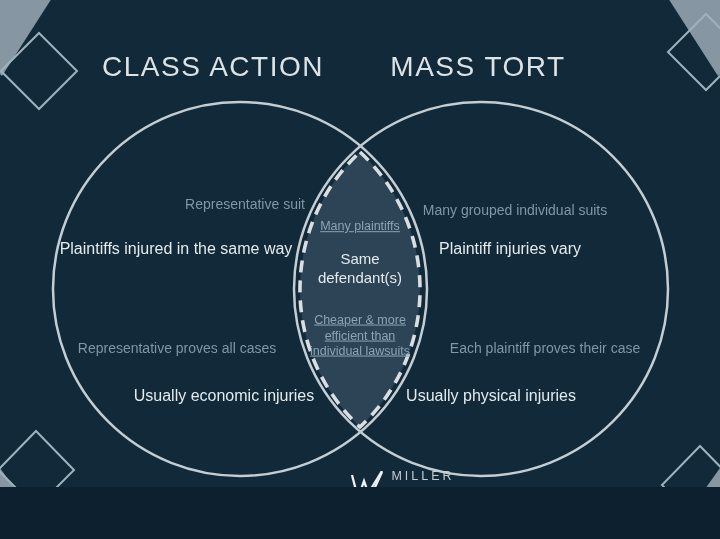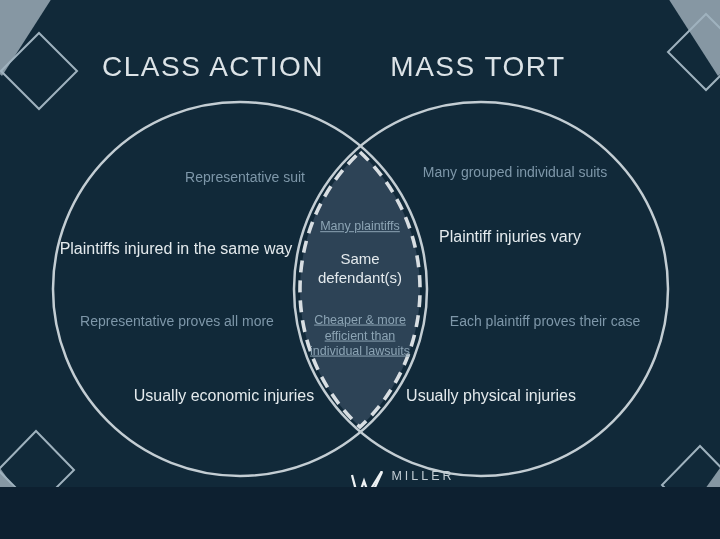--- a/index.html
+++ b/index.html
@@ -10,21 +10,21 @@
   }
   svg.layer{position:absolute;left:0;top:0;width:720px;height:539px;}
   .circle{fill:none;stroke:var(--circle-stroke,#C3CDD3);stroke-width:2.5;}
   .lens{fill:var(--lens-fill,#2D4356);stroke:var(--dash-stroke,#D8DEE2);
         stroke-width:3.6;stroke-dasharray:12 8;}
   .corner-fill{fill:var(--corner-fill,#8697A3);}
   .corner-outline{fill:none;stroke:var(--corner-outline,#9FB2BE);stroke-width:2;}
   .txt{position:absolute;transform:translate(-50%,-50%);white-space:nowrap;
        text-align:center;line-height:1.25;}
   .title{color:var(--title-text,#DCE3E7);font-size:28px;font-weight:500;letter-spacing:1.5px;}
-  .muted{color:var(--muted-text,#7E97A9);font-size:14px;font-weight:400;}
+  .muted{color:var(--muted-text,#7E97A9);font-size:14px;font-weight:400;margin-top:27px;}
   .bright{color:var(--bright-text,#E4EAED);font-size:16px;font-weight:500;}
   .center-muted{color:var(--center-muted-text,#8CA4B4);font-size:12.5px;font-weight:400;text-decoration:underline;}
   .center-bright{color:var(--bright-text,#E4EAED);font-size:15px;font-weight:500;}
   .wrap{white-space:normal;}
   .logo-word{color:var(--logo-text,#C2CDD4);font-size:12.5px;font-weight:500;letter-spacing:3px;}
   .monogram-box{position:absolute;left:370px;top:500px;transform:translate(-50%,-50%);
                 width:54px;height:58px;}
   .monogram-box svg{width:100%;height:100%;}
   .mono-stroke{fill:none;stroke:var(--monogram-stroke,#EDF1F3);stroke-width:2.3;}
 </style>
@@ -48,25 +48,25 @@
     <circle class="circle" cx="481" cy="289" r="187"></circle>
 
     <path class="lens" d="M 360 152 A 187.5 187.5 0 0 1 360 427 A 187.5 187.5 0 0 1 360 152 Z"></path>
   </svg>
 
   <div class="txt title" style="left:213px;top:66px">CLASS ACTION</div>
   <div class="txt title" style="left:478px;top:66px">MASS TORT</div>
 
   <div class="txt muted" style="left:245px;top:178px">Representative suit</div>
   <div class="txt bright" style="left:176px;top:249px">Plaintiffs injured in the same way</div>
-  <div class="txt muted" style="left:177px;top:322px">Representative proves all more</div>
+  <div class="txt muted" style="left:177px;top:322px">Representative proves all cases</div>
   <div class="txt bright" style="left:224px;top:396px">Usually economic injuries</div>
 
-  <div class="txt muted" style="left:515px;top:173px">Many grouped individual suits</div>
-  <div class="txt bright" style="left:510px;top:237px">Plaintiff injuries vary</div>
+  <div class="txt muted" style="left:515px;top:184px">Many grouped individual suits</div>
+  <div class="txt bright" style="left:510px;top:249px">Plaintiff injuries vary</div>
   <div class="txt muted" style="left:545px;top:322px">Each plaintiff proves their case</div>
   <div class="txt bright" style="left:491px;top:396px">Usually physical injuries</div>
 
   <div class="txt center-muted" style="left:360px;top:227px">Many plaintiffs</div>
   <div class="txt center-bright wrap" style="left:360px;top:269px;width:95px">Same defendant(s)</div>
   <div class="txt center-muted wrap" style="left:360px;top:336px;width:105px">Cheaper &amp; more efficient than individual lawsuits</div>
 
   <div class="txt logo-word" style="left:305px;top:498px">WALLACE</div>
   <div class="monogram-box">
     <svg viewBox="0 0 54 58">

